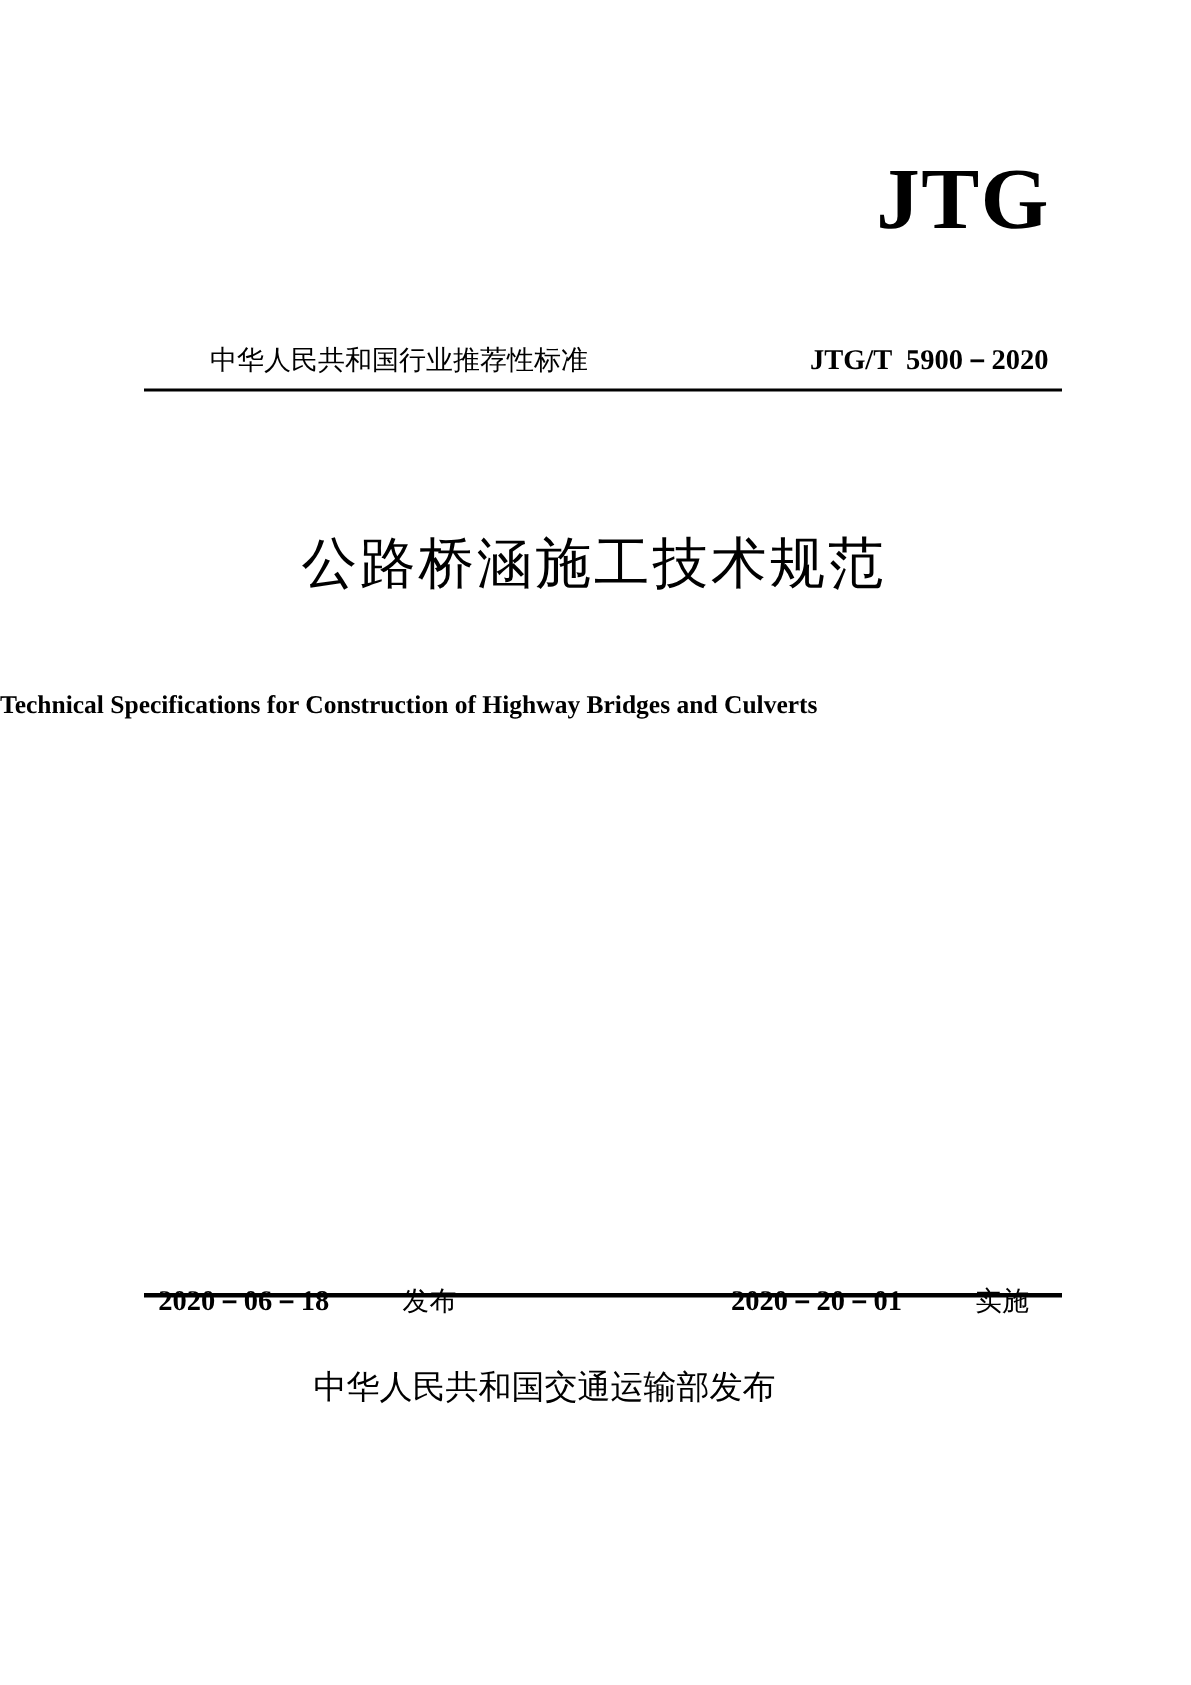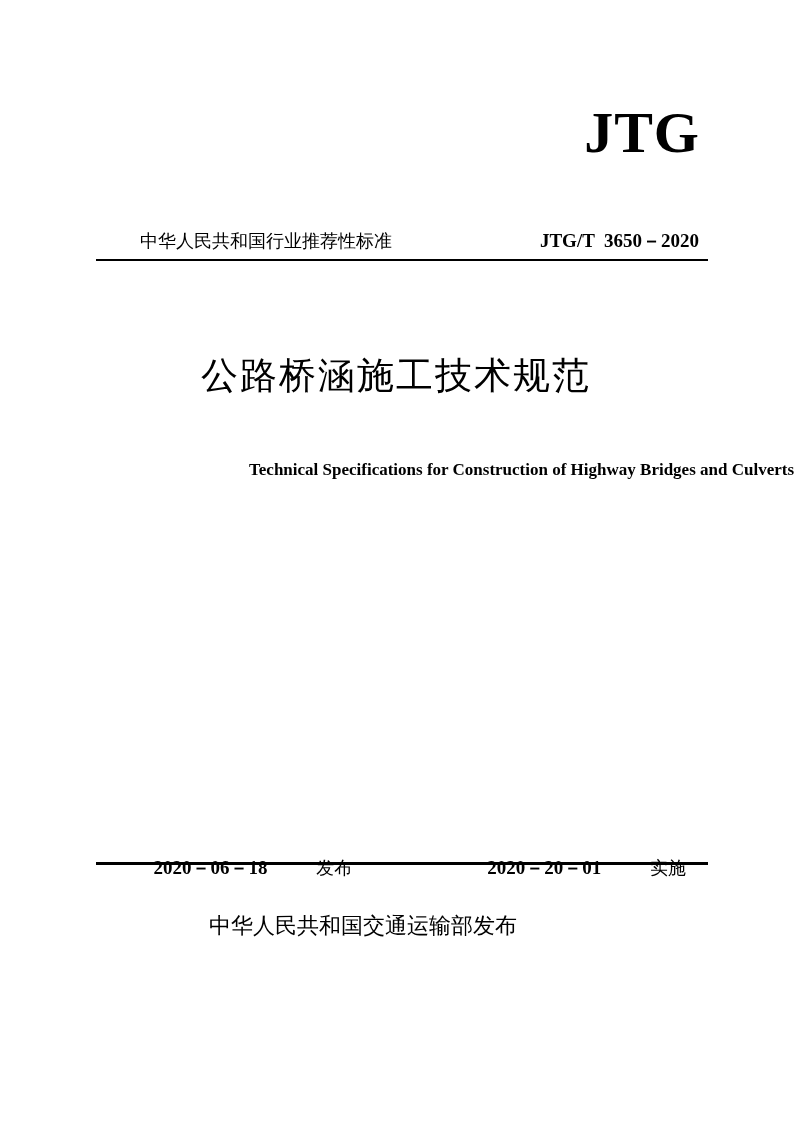--- a/index.html
+++ b/index.html
@@ -5,35 +5,35 @@
     html, body { margin: 0; padding: 0; background: #ffffff; }
     body { width: 794px; height: 1123px; position: relative; overflow: hidden; color: #000; }
     .abs { position: absolute; }
     .serif { font-family: "Liberation Serif", "DejaVu Serif", serif; }
     .cjk { font-family: "DejaVu Sans", "Liberation Sans", sans-serif; margin-left: 44px; }
     #logo { top: 104px; right: 94px; font-size: 58px; font-weight: bold; letter-spacing: 1px; line-height: 1; margin-left: 35px; }
     #std-category { top: 229px; left: 96px; font-size: 18px; line-height: 24px; }
     #std-code { top: 229px; right: 95px; font-size: 19px; font-weight: bold; line-height: 24px; white-space: pre; }
     #rule-top { top: 259px; left: 96px; width: 612px; height: 2px; background: #000; }
     #title-cn { top: 352px; left: 0; width: 704px; text-align: center; font-size: 37px; line-height: 48px; letter-spacing: 2px; }
-    #title-en { top: 459px; left: 0; width: 794px; text-align: right; font-size: 17px; font-weight: bold; line-height: 22px; }
+    #title-en { top: 459px; left: 0; width: 794px; text-align: left; font-size: 17px; font-weight: bold; line-height: 22px; }
     #issue-date { top: 832px; left: 96px; font-size: 19px; line-height: 24px; white-space: pre; }
     #impl-date { top: 832px; right: 108px; font-size: 19px; line-height: 24px; white-space: pre; }
-    .bold { font-weight: bold; margin-left: 48px; }
+    .bold { font-weight: bold; }
     .cjk-small { font-size: 18px; font-weight: normal; }
     #rule-bottom { top: 862px; left: 96px; width: 612px; height: 3px; background: #000; }
     #publisher { top: 911px; left: 0; width: 638px; text-align: center; font-size: 22px; line-height: 30px; }
   </style>
 </head>
 <body>
 
 <div class="abs serif" id="logo">JTG</div>
 
 <div class="abs cjk" id="std-category">中华人民共和国行业推荐性标准</div>
-<div class="abs serif" id="std-code">JTG/T  3650－2020</div>
+<div class="abs serif" id="std-code">JTG/T  5900－2020</div>
 <div class="abs" id="rule-top"></div>
 
 <div class="abs cjk" id="title-cn">公路桥涵施工技术规范</div>
 <div class="abs serif" id="title-en">Technical Specifications for Construction of Highway Bridges and Culverts</div>
 
 <div class="abs" id="issue-date">
   <span class="serif bold">2020－06－18</span><span> </span><span class="cjk cjk-small">发布</span>
 </div>
 <div class="abs" id="impl-date">
   <span class="serif bold">2020－20－01</span><span> </span><span class="cjk cjk-small">实施</span>

